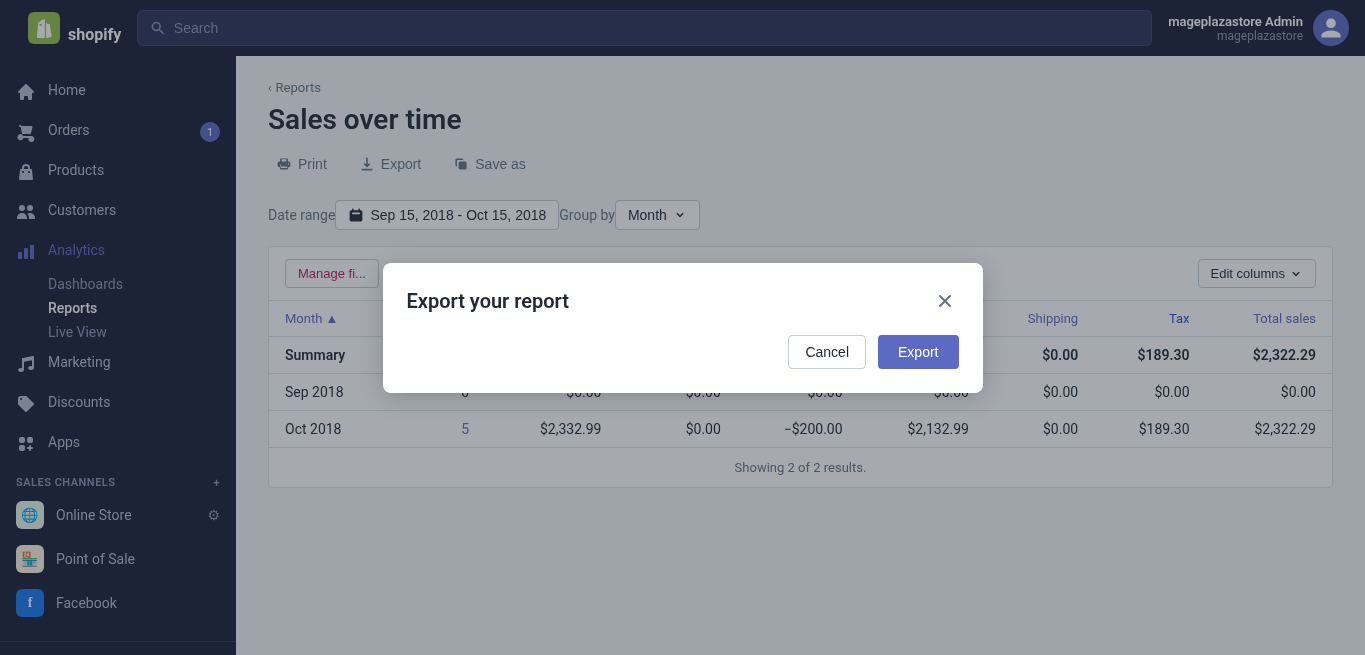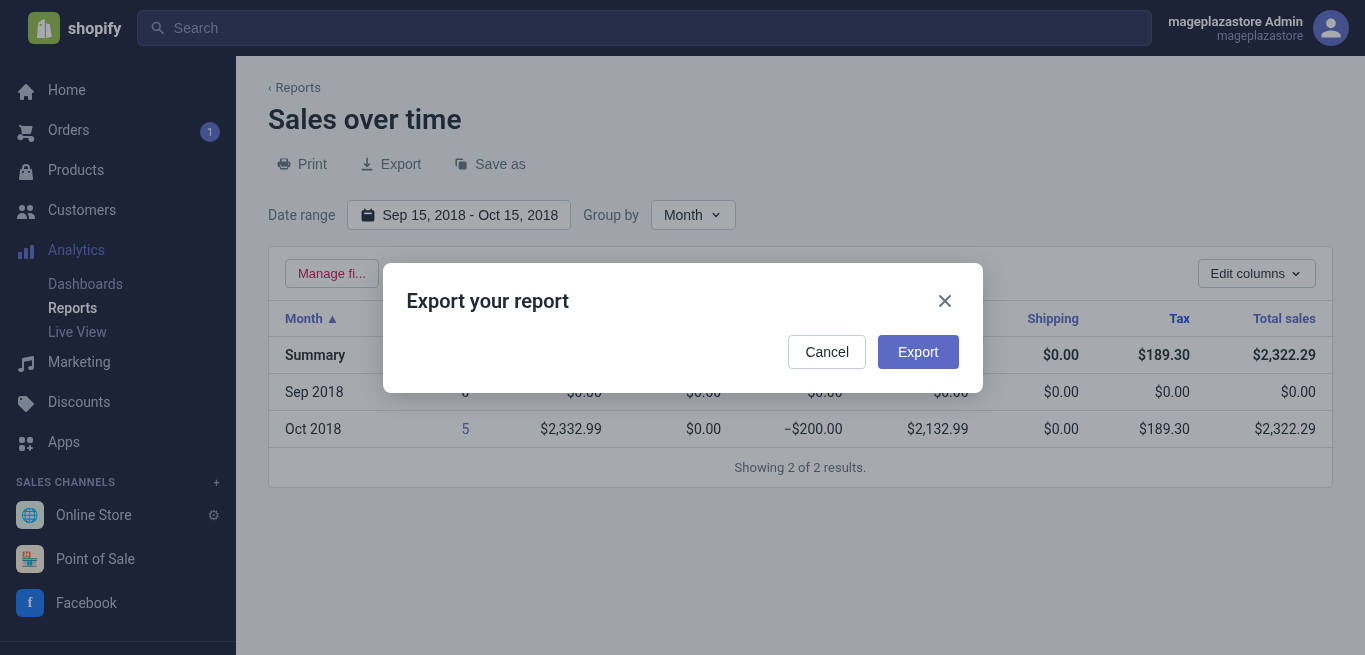--- a/index.html
+++ b/index.html
@@ -6,21 +6,21 @@
     body { font-family: -apple-system, BlinkMacSystemFont, 'Segoe UI', Roboto, sans-serif; font-size: 14px; background: #f4f6f8; color: #212b36; }
 
     
     .app { display: flex; flex-direction: column; height: 655px; width: 1365px; overflow: hidden; }
     .top-bar { background: #1a1f36; height: 56px; display: flex; align-items: center; padding: 0 16px; gap: 16px; flex-shrink: 0; }
     .main { display: flex; flex: 1; overflow: hidden; }
     .sidebar { width: 236px; background: #1a1f36; flex-shrink: 0; overflow-y: auto; padding-top: 8px; }
     .content { flex: 1; background: #f4f6f8; overflow-y: auto; padding: 24px 32px; position: relative; }
 
     
-    .logo { display: flex; align-items: center; gap: 8px; color: #fff; font-weight: 700; font-size: 16px; text-decoration: none; white-space: nowrap; padding-left: 12px; }
+    .logo { display: flex; align-items: flex-end; gap: 8px; color: #fff; font-weight: 700; font-size: 16px; text-decoration: none; white-space: nowrap; padding-left: 12px; }
     .logo-icon { width: 32px; height: 32px; background: #96bf48; border-radius: 6px; display: flex; align-items: center; justify-content: center; }
     .logo-icon svg { width: 20px; height: 20px; }
     .search-bar { flex: 1; background: #2c3155; border: 1px solid #3d4270; border-radius: 6px; display: flex; align-items: center; padding: 0 12px; gap: 8px; height: 36px; }
     .search-bar input { background: transparent; border: none; outline: none; color: #fff; font-size: 14px; width: 100%; }
     .search-bar input::placeholder { color: #8c93b5; }
     .search-icon-svg { color: #8c93b5; }
     .user-info { display: flex; align-items: center; gap: 10px; color: #fff; cursor: pointer; }
     .avatar { width: 36px; height: 36px; border-radius: 50%; background: #5c6ac4; display: flex; align-items: center; justify-content: center; overflow: hidden; }
     .user-details { text-align: right; }
     .user-name { font-size: 13px; font-weight: 600; }
@@ -40,32 +40,32 @@
     .channel-right { margin-left: auto; color: #8c93b5; }
 
     
     .breadcrumb { display: flex; align-items: center; gap: 4px; color: #637381; font-size: 13px; margin-bottom: 8px; cursor: pointer; }
     .breadcrumb-chevron { font-size: 12px; }
     .page-title { font-size: 28px; font-weight: 600; color: #212b36; margin-bottom: 16px; }
     .page-actions { display: flex; align-items: center; gap: 16px; margin-bottom: 24px; }
     .action-btn { display: flex; align-items: center; gap: 6px; color: #637381; font-size: 14px; cursor: pointer; padding: 4px 8px; border-radius: 4px; background: none; border: none; }
 
     
-    .filters-row { display: flex; align-items: center; gap: 12px; margin-bottom: 16px; }
+    .filters-row { display: flex; align-items: center; margin-bottom: 16px; }
     .filter-label { color: #637381; font-size: 14px; }
     .date-range-btn { display: flex; align-items: center; gap: 6px; border: 1px solid #c4cdd5; border-radius: 4px; padding: 6px 12px; background: #fff; cursor: pointer; font-size: 14px; color: #212b36; }
     .group-by-btn { display: flex; align-items: center; gap: 6px; border: 1px solid #c4cdd5; border-radius: 4px; padding: 6px 12px; background: #fff; cursor: pointer; font-size: 14px; color: #212b36; }
 
     
     .table-container { background: #fff; border-radius: 4px; border: 1px solid #dde0e4; overflow: hidden; }
     .table-header-row { display: flex; align-items: center; justify-content: space-between; padding: 12px 16px; border-bottom: 1px solid #dde0e4; }
     .manage-filters-btn { border: 1px solid #c4cdd5; border-radius: 4px; padding: 6px 12px; background: #fff; cursor: pointer; font-size: 13px; color: #be185d; }
     .edit-columns-btn { border: 1px solid #c4cdd5; border-radius: 4px; padding: 6px 12px; background: #fff; cursor: pointer; font-size: 13px; color: #212b36; display: flex; align-items: center; gap: 4px; }
     table { width: 100%; border-collapse: collapse; }
-    th { text-align: right; padding: 10px 16px; font-size: 13px; font-weight: 700; color: #5c6ac4; border-bottom: 1px solid #dde0e4; white-space: nowrap; }
+    th { text-align: right; padding: 10px 16px; font-size: 13px; font-weight: 400; color: #5c6ac4; border-bottom: 1px solid #dde0e4; white-space: nowrap; }
     th:first-child { text-align: left; }
     td { text-align: right; padding: 10px 16px; font-size: 14px; color: #212b36; border-bottom: 1px solid #dde0e4; white-space: nowrap; }
     td:first-child { text-align: left; }
     tr.summary td { font-weight: 600; }
     .showing-text { text-align: center; padding: 12px; color: #637381; font-size: 13px; }
 
     
     .modal-overlay { position: fixed; top: 0; left: 0; width: 100%; height: 100%; background: rgba(33,43,54,0.4); display: flex; align-items: center; justify-content: center; z-index: 100; }
     .modal { background: #fff; border-radius: 8px; padding: 24px; width: 600px; max-width: 90%; box-shadow: 0 4px 24px rgba(0,0,0,0.2); }
     .modal-header { display: flex; align-items: center; justify-content: space-between; margin-bottom: 20px; }

